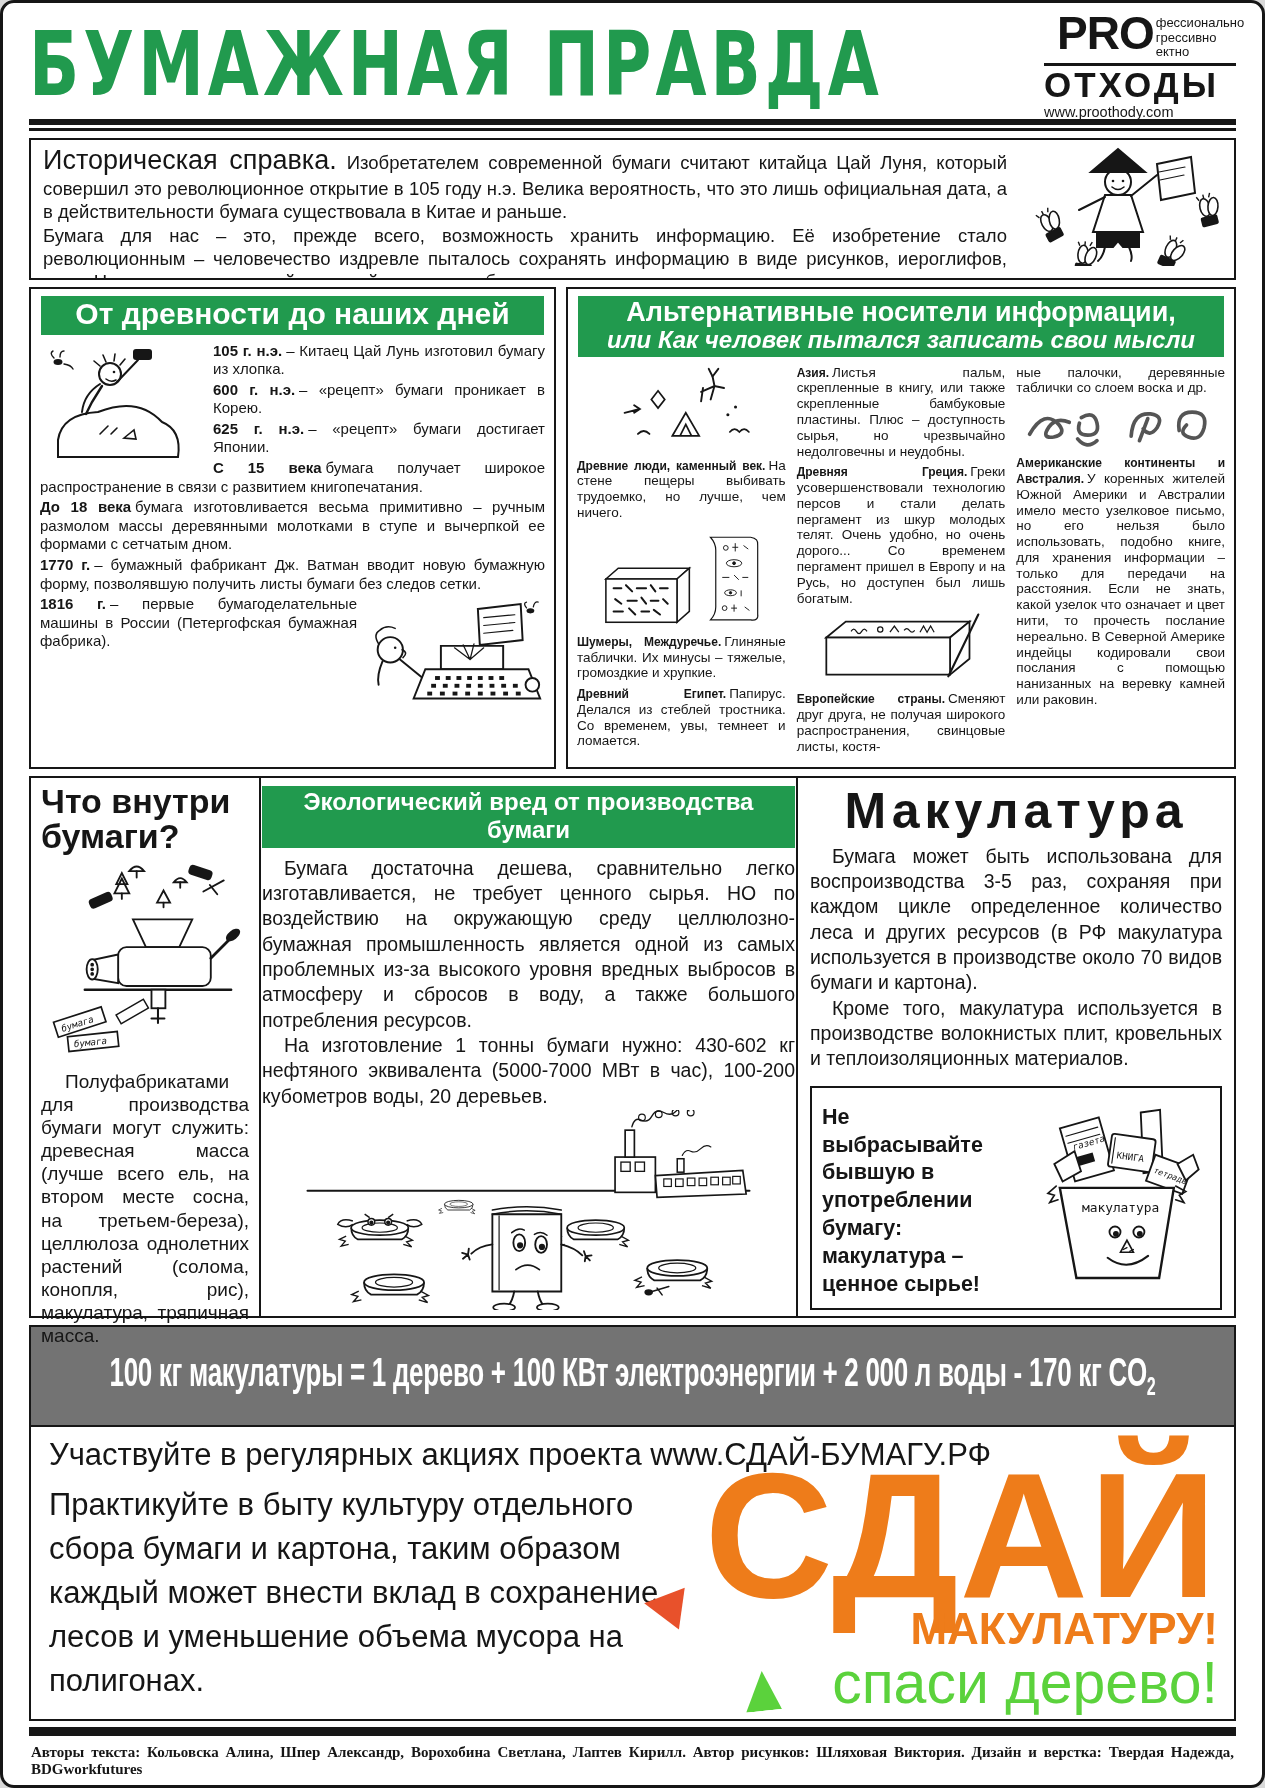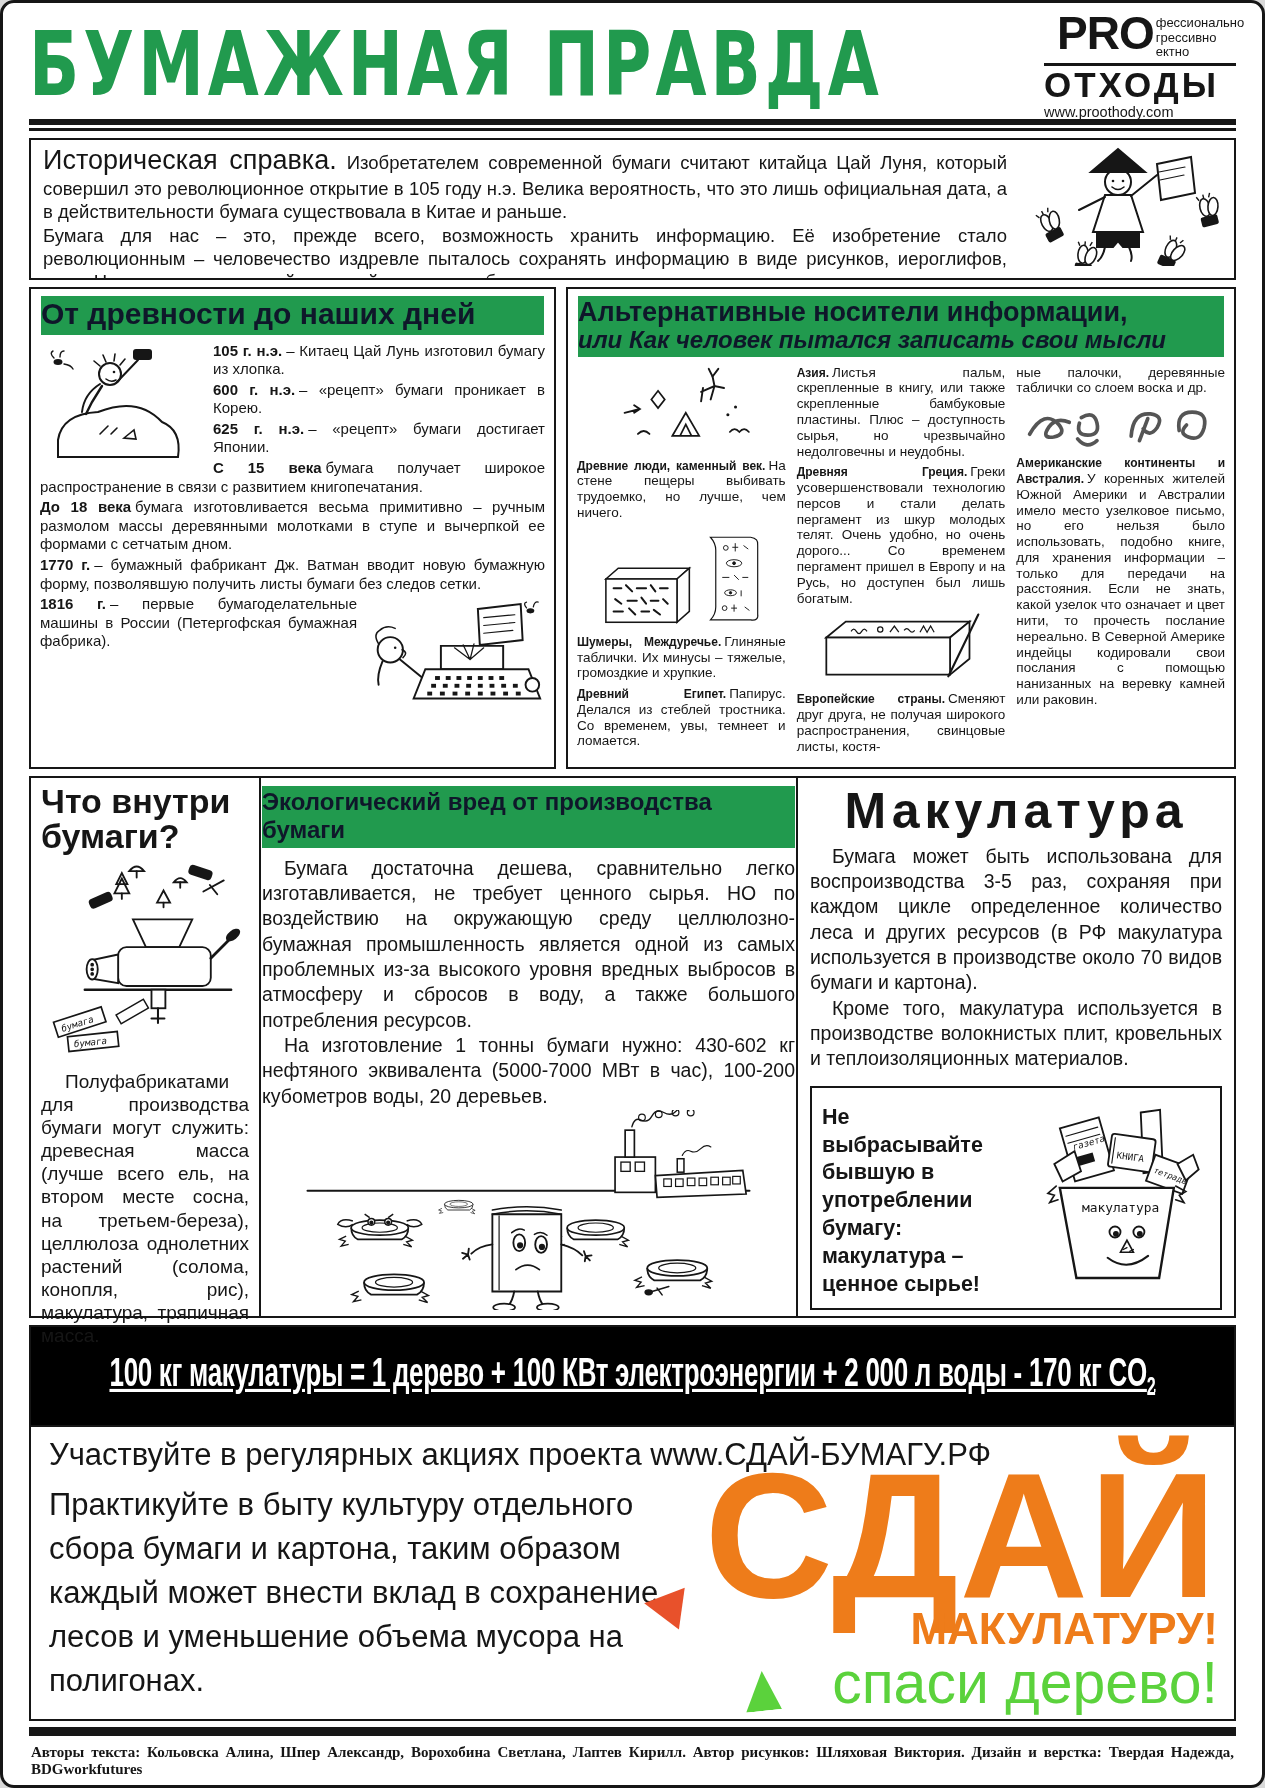--- a/index.html
+++ b/index.html
@@ -26,21 +26,21 @@
   .hist-box{border:2.5px solid #161616;margin-top:7px;height:142px;box-sizing:border-box;
         padding:4px 12px 4px;overflow:hidden;}
   .hist-illustration{float:right;width:205px;height:122px;margin-left:10px;}
   .hist-lead{font-size:27px;margin-right:10px;}
   .hist-text p{margin:0;font-size:18.5px;line-height:1.25;text-align:justify;}
   
   .row-two{display:flex;gap:10px;margin-top:7px;height:482px;}
   .panel{border:2.5px solid #161616;box-sizing:border-box;padding:5px 9px;overflow:hidden;}
   .timeline-panel{width:527px;flex:none;}
   .alt-panel{flex:1;}
-  .green-bar{background:#219a4e;color:#0f172a;font-weight:bold;}
+  .green-bar{background:#219a4e;color:#ffffff;font-weight:bold;text-align:center;}
   .timeline-bar{font-size:30px;padding:1px 0 4px;margin:2px 1px 7px;}
   .tl-content{font-size:15px;line-height:1.24;text-align:justify;}
   .tl-item{margin:0 0 2px;}
   .tl-lead{font-weight:bold;margin-right:4px;}
   .caveman{float:left;width:165px;height:128px;margin:2px 8px 2px 0;}
   .typewriter{float:right;width:180px;height:122px;margin:4px 0 0 8px;}
   .alt-bar{padding:1px 0 4px;margin:2px 1px 8px;}
   .alt-bar .l1{font-size:27px;line-height:1.12;}
   .alt-bar .l2{font-size:24px;font-style:italic;line-height:1.08;}
   .alt-cols{display:flex;gap:11px;}
@@ -66,22 +66,22 @@
   .factory{width:100%;height:200px;margin-top:auto;}
   .mak-col{flex:1;padding:6px 12px;box-sizing:border-box;display:flex;flex-direction:column;}
   .mak-title{font-weight:bold;font-size:50px;letter-spacing:5px;text-align:center;line-height:1;
         margin:2px 0 8px;white-space:nowrap;}
   .mak-text p{font-size:19.5px;line-height:1.3;text-align:justify;margin:0;text-indent:22px;}
   .note-box{border:2px solid #161616;margin-top:14px;padding:8px 10px;display:flex;gap:6px;flex:1;}
   .note-text{font-weight:bold;font-size:21.5px;line-height:1.3;width:53%;margin-top:8px;}
   .basket{width:190px;height:182px;flex:none;align-self:center;}
   
   .bottom-box{border:2.5px solid #161616;margin-top:7px;box-sizing:border-box;}
-  .formula{background:#000000;border-bottom:2px solid #161616;height:98px;display:flex;
-        align-items:center;justify-content:center;color:#fff;font-weight:bold;overflow:hidden;text-decoration:underline;}
+  .formula{background:#737373;border-bottom:2px solid #161616;height:98px;display:flex;
+        align-items:center;justify-content:center;color:#fff;font-weight:bold;overflow:hidden;}
   .formula-inner{font-size:26px;letter-spacing:-0.3px;white-space:nowrap;transform:scaleY(1.55);}
   .formula-inner sub{font-size:.62em;}
   .cta{position:relative;height:292px;padding:6px 18px;box-sizing:border-box;}
   .cta-line1{font-size:31px;margin:4px 0 10px;}
   .cta-body{font-size:31px;line-height:1.42;width:620px;margin:0;}
   .cta-logo{position:absolute;right:16px;bottom:4px;width:620px;text-align:right;}
   .logo-word1{font-size:178px;font-weight:bold;color:#ee7c1a;line-height:.84;letter-spacing:1px;}
   .logo-word2{font-size:44px;font-weight:bold;color:#ee7c1a;line-height:1;margin-top:-4px;}
   .logo-word3{font-size:59px;color:#5bd23c;line-height:1.06;margin-top:1px;}
   .tri-orange{position:absolute;left:46px;bottom:88px;width:0;height:0;

